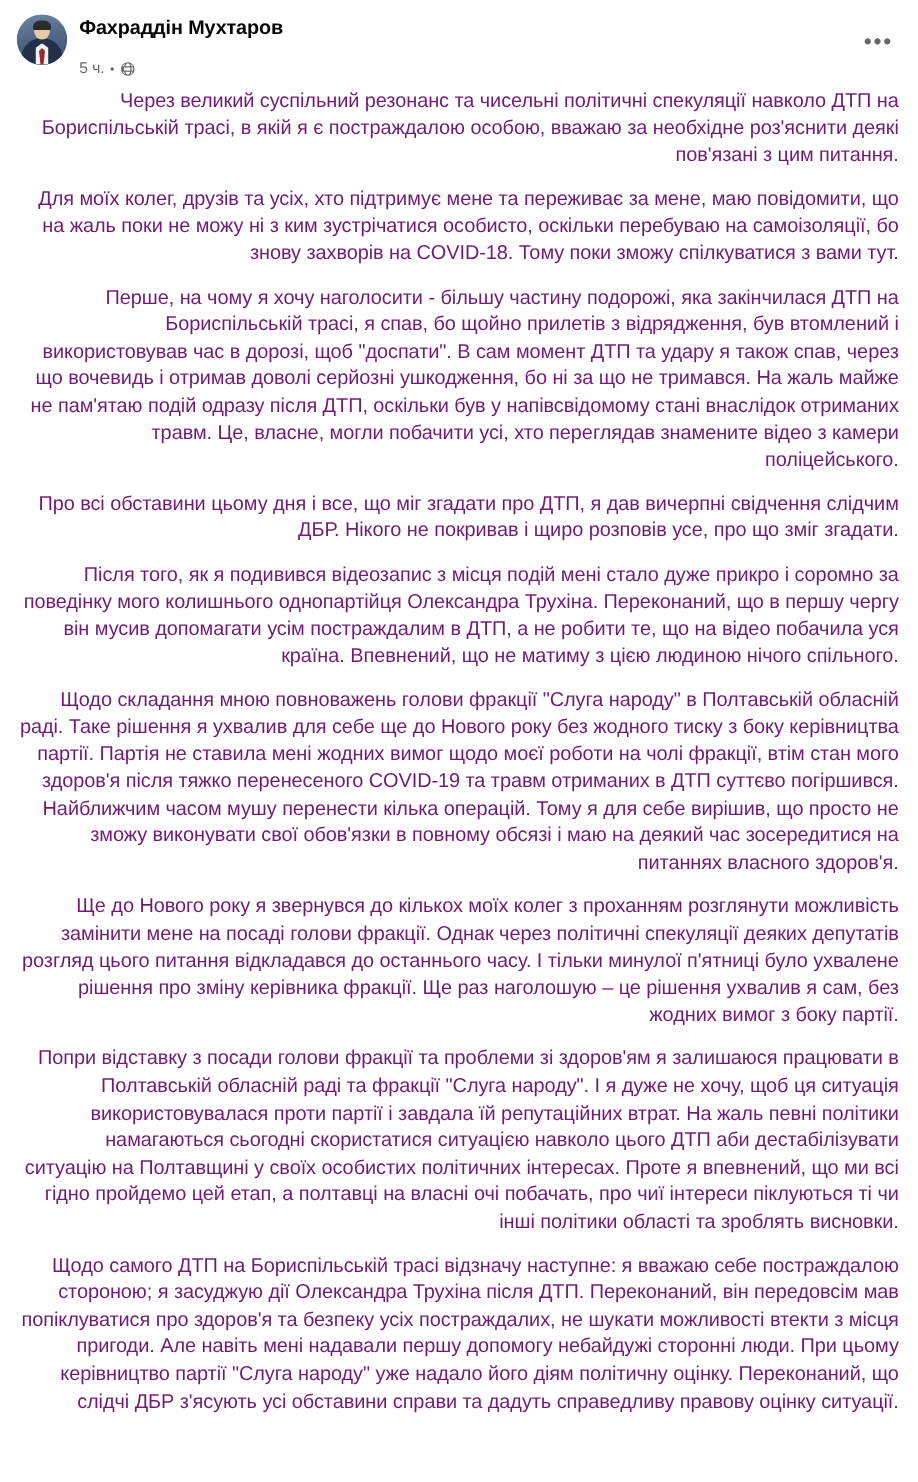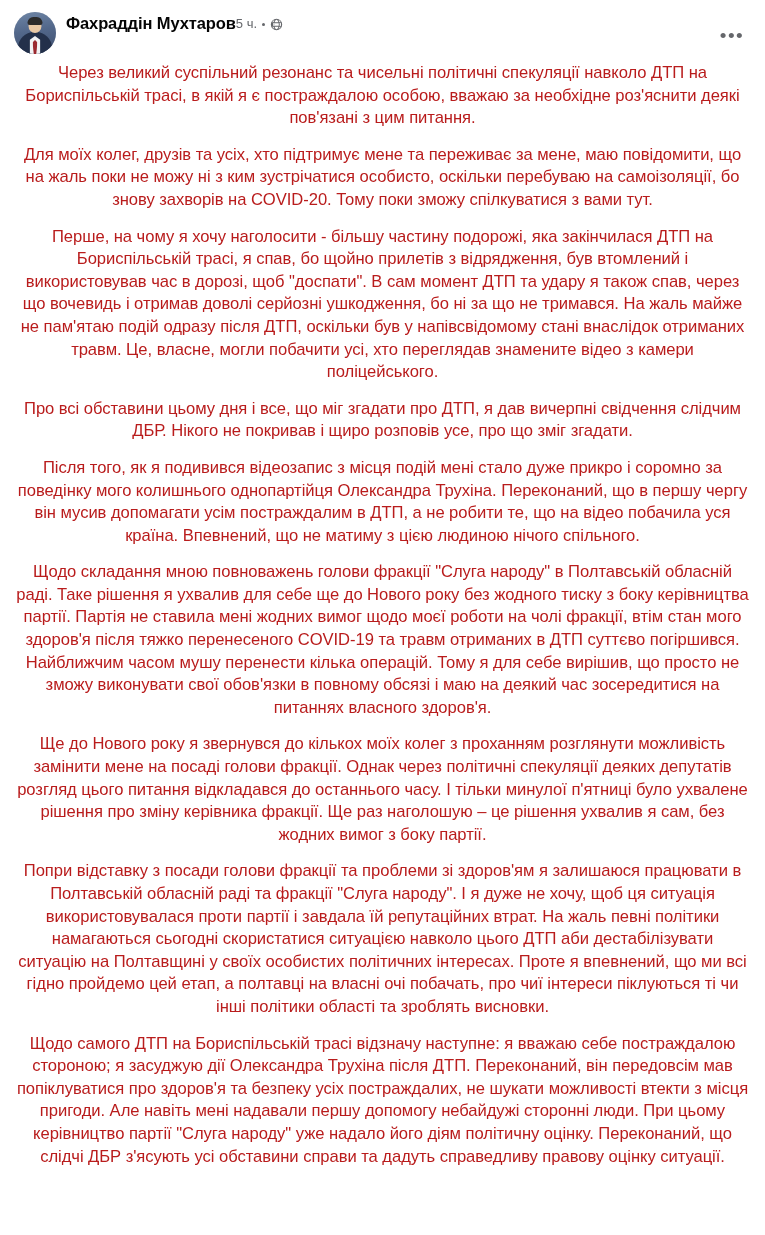--- a/index.html
+++ b/index.html
@@ -85,35 +85,36 @@
     left: 50%;
     bottom: 0;
     transform: translateX(-50%);
     width: 5px;
     height: 14px;
     background: #9b2a30;
     clip-path: polygon(50% 0%, 100% 18%, 75% 100%, 25% 100%, 0% 18%);
   }
   .name-block {
     display: flex;
+    flex-direction: column;
     justify-content: center;
     padding-top: 1px;
   }
   .author-name {
     font-size: 16.5px;
     font-weight: bold;
     color: #050505;
     line-height: 20px;
     letter-spacing: -0.1px;
   }
   .meta-row {
     display: flex;
     align-items: center;
     gap: 5px;
-    margin-top: 2px;
+    margin-top: 16px;
     color: #65676b;
     font-size: 13px;
     line-height: 16px;
   }
   .meta-dot {
     width: 3px;
     height: 3px;
     border-radius: 50%;
     background: #65676b;
     display: inline-block;
@@ -136,23 +137,23 @@
     line-height: 1;
     user-select: none;
   }
   .post-body {
     padding: 2px 2px 16px 2px;
   }
   .post-body p {
     margin: 0 0 14px 0;
     font-size: 16.6px;
     line-height: 22.6px;
-    color: #b91c1c;
+    color: #701a75;
     letter-spacing: -0.05px;
-    text-align: center;
+    text-align: right;
   }
   .post-body p:last-child { margin-bottom: 0; }
 </style>
 </head>
 <body>
 
 <div class="page">
   <div class="post">
 
     <div class="post-header">
@@ -176,21 +177,21 @@
             </svg>
           </span>
         </div>
       </div>
 
       <div class="more-button">•••</div>
     </div>
 
     <div class="post-body">
       <p>Через великий суспільний резонанс та чисельні політичні спекуляції навколо ДТП на Бориспільській трасі, в якій я є постраждалою особою, вважаю за необхідне роз'яснити деякі пов'язані з цим питання.</p>
-      <p>Для моїх колег, друзів та усіх, хто підтримує мене та переживає за мене, маю повідомити, що на жаль поки не можу ні з ким зустрічатися особисто, оскільки перебуваю на самоізоляції, бо знову захворів на COVID-20. Тому поки зможу спілкуватися з вами тут.</p>
+      <p>Для моїх колег, друзів та усіх, хто підтримує мене та переживає за мене, маю повідомити, що на жаль поки не можу ні з ким зустрічатися особисто, оскільки перебуваю на самоізоляції, бо знову захворів на COVID-18. Тому поки зможу спілкуватися з вами тут.</p>
       <p>Перше, на чому я хочу наголосити - більшу частину подорожі, яка закінчилася ДТП на Бориспільській трасі, я спав, бо щойно прилетів з відрядження, був втомлений і використовував час в дорозі, щоб "доспати". В сам момент ДТП та удару я також спав, через що вочевидь і отримав доволі серйозні ушкодження, бо ні за що не тримався. На жаль майже не пам'ятаю подій одразу після ДТП, оскільки був у напівсвідомому стані внаслідок отриманих травм. Це, власне, могли побачити усі, хто переглядав знамените відео з камери поліцейського.</p>
       <p>Про всі обставини цьому дня і все, що міг згадати про ДТП, я дав вичерпні свідчення слідчим ДБР. Нікого не покривав і щиро розповів усе, про що зміг згадати.</p>
       <p>Після того, як я подивився відеозапис з місця подій мені стало дуже прикро і соромно за поведінку мого колишнього однопартійця Олександра Трухіна. Переконаний, що в першу чергу він мусив допомагати усім постраждалим в ДТП, а не робити те, що на відео побачила уся країна. Впевнений, що не матиму з цією людиною нічого спільного.</p>
       <p>Щодо складання мною повноважень голови фракції "Слуга народу" в Полтавській обласній раді. Таке рішення я ухвалив для себе ще до Нового року без жодного тиску з боку керівництва партії. Партія не ставила мені жодних вимог щодо моєї роботи на чолі фракції, втім стан мого здоров'я після тяжко перенесеного COVID-19 та травм отриманих в ДТП суттєво погіршився. Найближчим часом мушу перенести кілька операцій. Тому я для себе вирішив, що просто не зможу виконувати свої обов'язки в повному обсязі і маю на деякий час зосередитися на питаннях власного здоров'я.</p>
       <p>Ще до Нового року я звернувся до кількох моїх колег з проханням розглянути можливість замінити мене на посаді голови фракції. Однак через політичні спекуляції деяких депутатів розгляд цього питання відкладався до останнього часу. І тільки минулої п'ятниці було ухвалене рішення про зміну керівника фракції. Ще раз наголошую – це рішення ухвалив я сам, без жодних вимог з боку партії.</p>
       <p>Попри відставку з посади голови фракції та проблеми зі здоров'ям я залишаюся працювати в Полтавській обласній раді та фракції "Слуга народу". І я дуже не хочу, щоб ця ситуація використовувалася проти партії і завдала їй репутаційних втрат. На жаль певні політики намагаються сьогодні скористатися ситуацією навколо цього ДТП аби дестабілізувати ситуацію на Полтавщині у своїх особистих політичних інтересах. Проте я впевнений, що ми всі гідно пройдемо цей етап, а полтавці на власні очі побачать, про чиї інтереси піклуються ті чи інші політики області та зроблять висновки.</p>
       <p>Щодо самого ДТП на Бориспільській трасі відзначу наступне: я вважаю себе постраждалою стороною; я засуджую дії Олександра Трухіна після ДТП. Переконаний, він передовсім мав попіклуватися про здоров'я та безпеку усіх постраждалих, не шукати можливості втекти з місця пригоди. Але навіть мені надавали першу допомогу небайдужі сторонні люди. При цьому керівництво партії "Слуга народу" уже надало його діям політичну оцінку. Переконаний, що слідчі ДБР з'ясують усі обставини справи та дадуть справедливу правову оцінку ситуації.</p>
     </div>
 
   </div>

